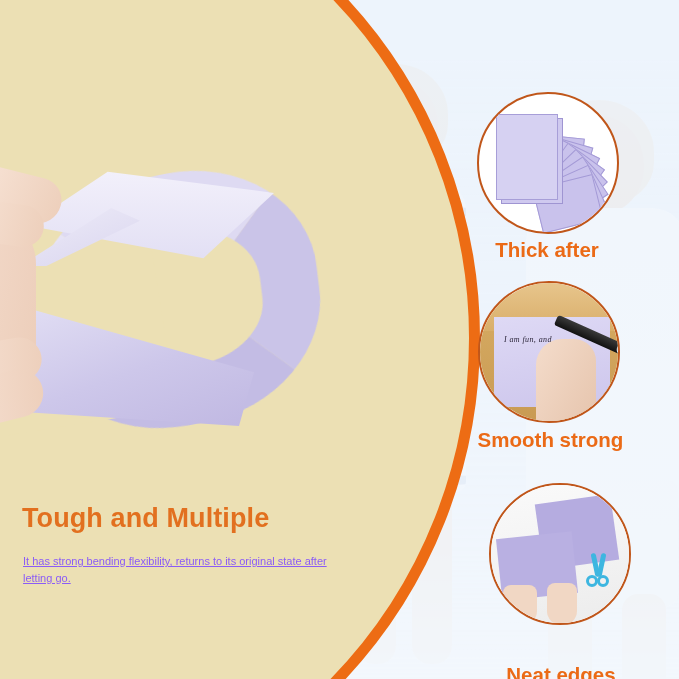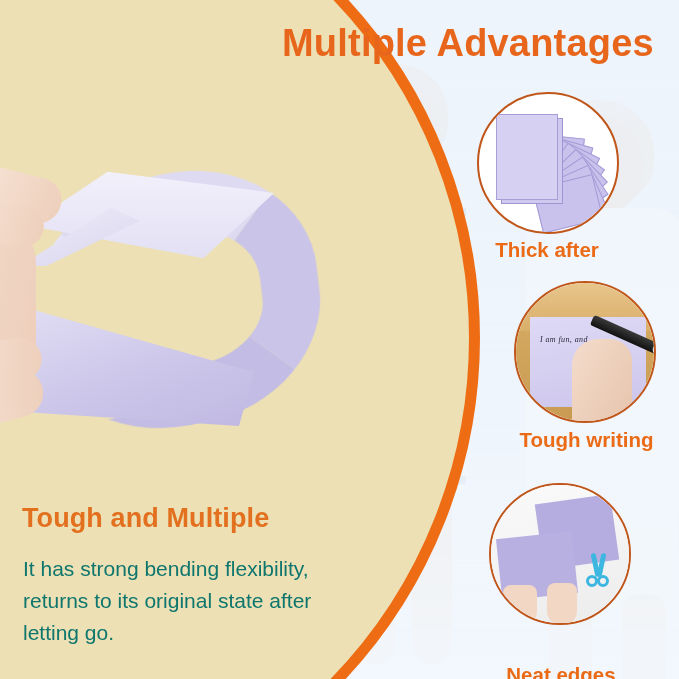--- a/index.html
+++ b/index.html
@@ -163,21 +163,21 @@
     font-size:38px; font-weight:bold; color:#e8661c;
     letter-spacing:.2px; white-space:nowrap;
   }
   .left-title {
     position:absolute; left:22px; top:503px;
     font-size:27px; font-weight:bold; color:#e2701f;
     letter-spacing:.1px; white-space:nowrap;
   }
   .left-sub {
     position:absolute; left:23px; top:553px; width:330px;
-    font-size:21px; line-height:1.52; color:#0f766e;
+    font-size:11px; line-height:1.52; color:#8b5cf6;text-decoration:underline;
   }
 
   
   .feature { position:absolute; }
   .circle {
     position:absolute; left:0; top:0;
     border-radius:50%;
     border:2.4px solid #c0561a;
     overflow:hidden;
     background:#ffffff;
@@ -201,21 +201,21 @@
   .sheet-main {
     position:absolute; left:22px; top:24px; width:62px; height:86px;
     background:#cfc9ef; border:1px solid #9f95d2;
   }
   .sheet-main2 {
     position:absolute; left:17px; top:20px; width:62px; height:86px;
     background:#d6d1f2; border:1px solid #a79ed8;
   }
 
   
-  .f-smooth { left:478px; top:281px; width:145px; height:182px;margin-left:36px; }
+  .f-smooth { left:478px; top:281px; width:145px; height:182px; }
   .f-smooth .circle { width:142px; height:142px; }
   .f-smooth .cap { top:147px; left:-20px; width:185px; }
   .wood { position:absolute; left:0; top:0; width:100%; height:48px;
           background:linear-gradient(180deg,#e7c58c,#d9ae69); }
   .wood-lower { position:absolute; left:0; top:48px; width:100%; height:96px;
           background:linear-gradient(180deg,#d3a75f,#c89a52); }
   .note {
     position:absolute; left:14px; top:34px; width:116px; height:90px;
     background:linear-gradient(170deg,#ded9f5,#cdc6ec);
   }
@@ -331,21 +331,20 @@
     <div class="sheet-front"></div>
     <div class="hand">
       <div class="palm"></div>
       <div class="finger f1"></div>
       <div class="finger f2"></div>
       <div class="finger f3"></div>
       <div class="finger f4"></div>
     </div>
   </div>
 
-  <div class="headline">Multiple Advantages</div>
 
   <div class="left-title">Tough and Multiple</div>
   <div class="left-sub">It has strong bending flexibility, returns to its original state after letting go.</div>
 
   <div class="feature f-thick">
     <div class="circle">
       <div class="fan">
         <i style="transform:rotate(6deg)"></i>
         <i style="transform:rotate(16deg)"></i>
         <i style="transform:rotate(26deg)"></i>
@@ -364,21 +363,21 @@
   <div class="feature f-smooth">
     <div class="circle">
       <div class="wood"></div>
       <div class="wood-lower"></div>
       <div class="note"></div>
       <div class="ink">I am fun, and</div>
       <div class="w-arm"></div>
       <div class="pen"></div>
       <div class="w-hand"></div>
     </div>
-    <div class="cap">Tough writing</div>
+    <div class="cap">Smooth strong</div>
   </div>
 
   <div class="feature f-neat">
     <div class="circle">
       <div class="table-bg"></div>
       <div class="ne-sheet-a"></div>
       <div class="ne-sheet-b"></div>
       <div class="scissors">
         <span class="blade l"></span>
           <span class="blade r"></span>

